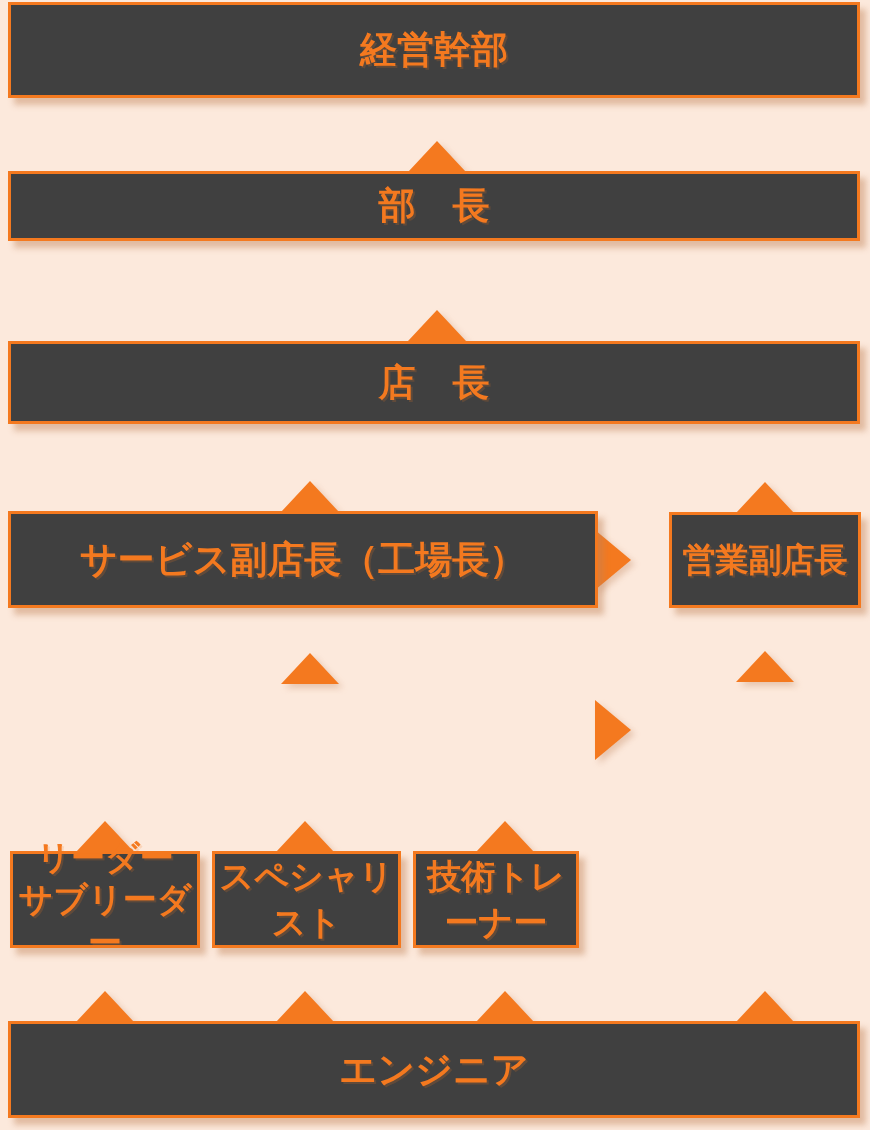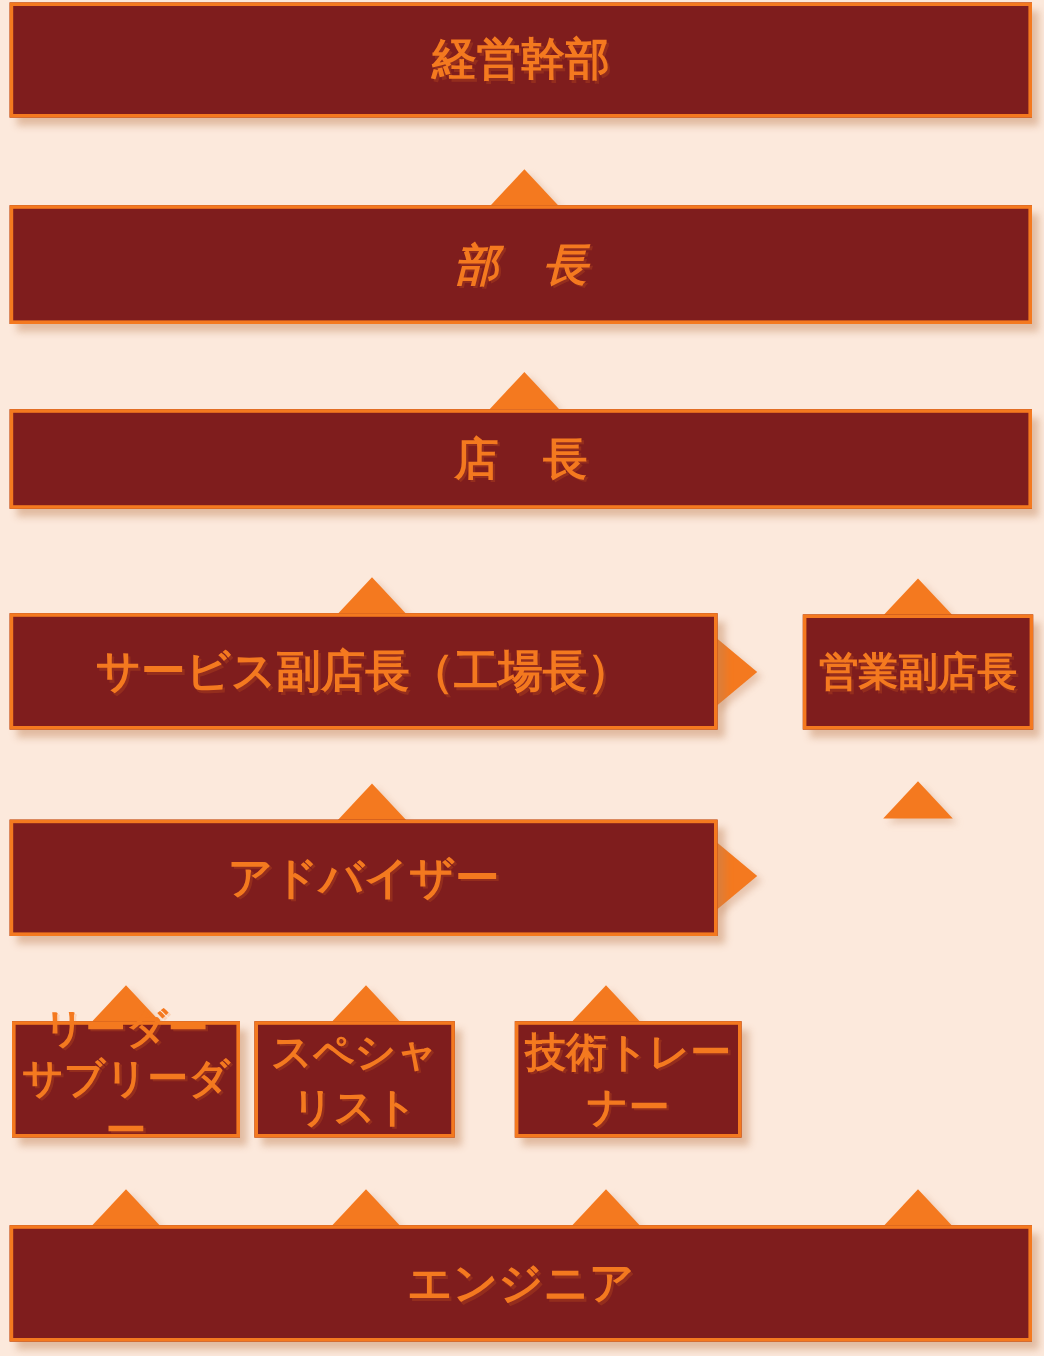--- a/index.html
+++ b/index.html
@@ -5,40 +5,40 @@
   html,body{margin:0;padding:0;}
   body{
     width:870px;height:1130px;
     background:#FCE9DC;
     font-family:"Liberation Sans","DejaVu Sans",sans-serif;
     position:relative;overflow:hidden;
   }
   .canvas{position:absolute;inset:0;}
   .box{
     position:absolute;box-sizing:border-box;
-    background:#7f1d1d;border:3px solid #F4791F;
+    background:#404040;border:3px solid #F4791F;
     color:#F4791F;font-weight:bold;text-align:center;
     display:flex;align-items:center;justify-content:center;
     box-shadow:6px 7px 6px rgba(193,130,88,0.45);
     z-index:2;
     text-shadow:2px 2px 0 rgba(244,121,31,0.18);
   }
   .fs-big{font-size:37px;}
   .fs-mid{font-size:33px;align-items:center;}
   .fs-small{font-size:34px;}
   .b-exec{left:8px;top:2px;width:852px;height:96px;}
-  .b-bucho{left:8px;top:171px;width:852px;height:99px;font-style:italic;}
+  .b-bucho{left:8px;top:171px;width:852px;height:70px;}
   .b-tencho{left:8px;top:341px;width:852px;height:83px;}
   .b-service{left:8px;top:511px;width:590px;height:97px;}
   .b-sales-vice{left:669px;top:512px;width:192px;height:96px;}
   .b-advisor{left:8px;top:683px;width:590px;height:97px;}
   .b-sales{left:671px;top:681px;width:188px;height:267px;}
   .b-leader{left:10px;top:851px;width:190px;height:97px;flex-direction:column;line-height:1.25;}
-  .b-specialist{left:212px;top:851px;width:167px;height:97px;}
-  .b-trainer{left:429px;top:851px;width:189px;height:97px;}
+  .b-specialist{left:212px;top:851px;width:189px;height:97px;}
+  .b-trainer{left:413px;top:851px;width:166px;height:97px;}
   .b-engineer{left:8px;top:1021px;width:852px;height:97px;}
   .tri-up{
     position:absolute;width:0;height:0;z-index:1;
     border-left:29px solid transparent;
     border-right:29px solid transparent;
     border-bottom:31px solid #F4791F;
     filter:drop-shadow(4px 4px 3px rgba(193,130,88,0.35));
   }
   .tri-right{
     position:absolute;width:0;height:0;z-index:1;
@@ -92,23 +92,20 @@
     <span>サービス副店長（工場長）</span>
   </div>
   <div class="box b-sales-vice fs-mid">
     <span>営業副店長</span>
   </div>
 
   <div class="tri-up t4a"></div>
   <div class="tri-up t4b"></div>
 
   <div class="tri-right a2"></div>
-  <div class="box b-advisor fs-big">
-    <span>アドバイザー</span>
-  </div>
 
   <div class="tri-up t5a"></div>
   <div class="tri-up t5b"></div>
   <div class="tri-up t5c"></div>
 
   <div class="box b-leader fs-small">
     <span>リーダー</span>
     <span>サブリーダー</span>
   </div>
   <div class="box b-specialist fs-small">

